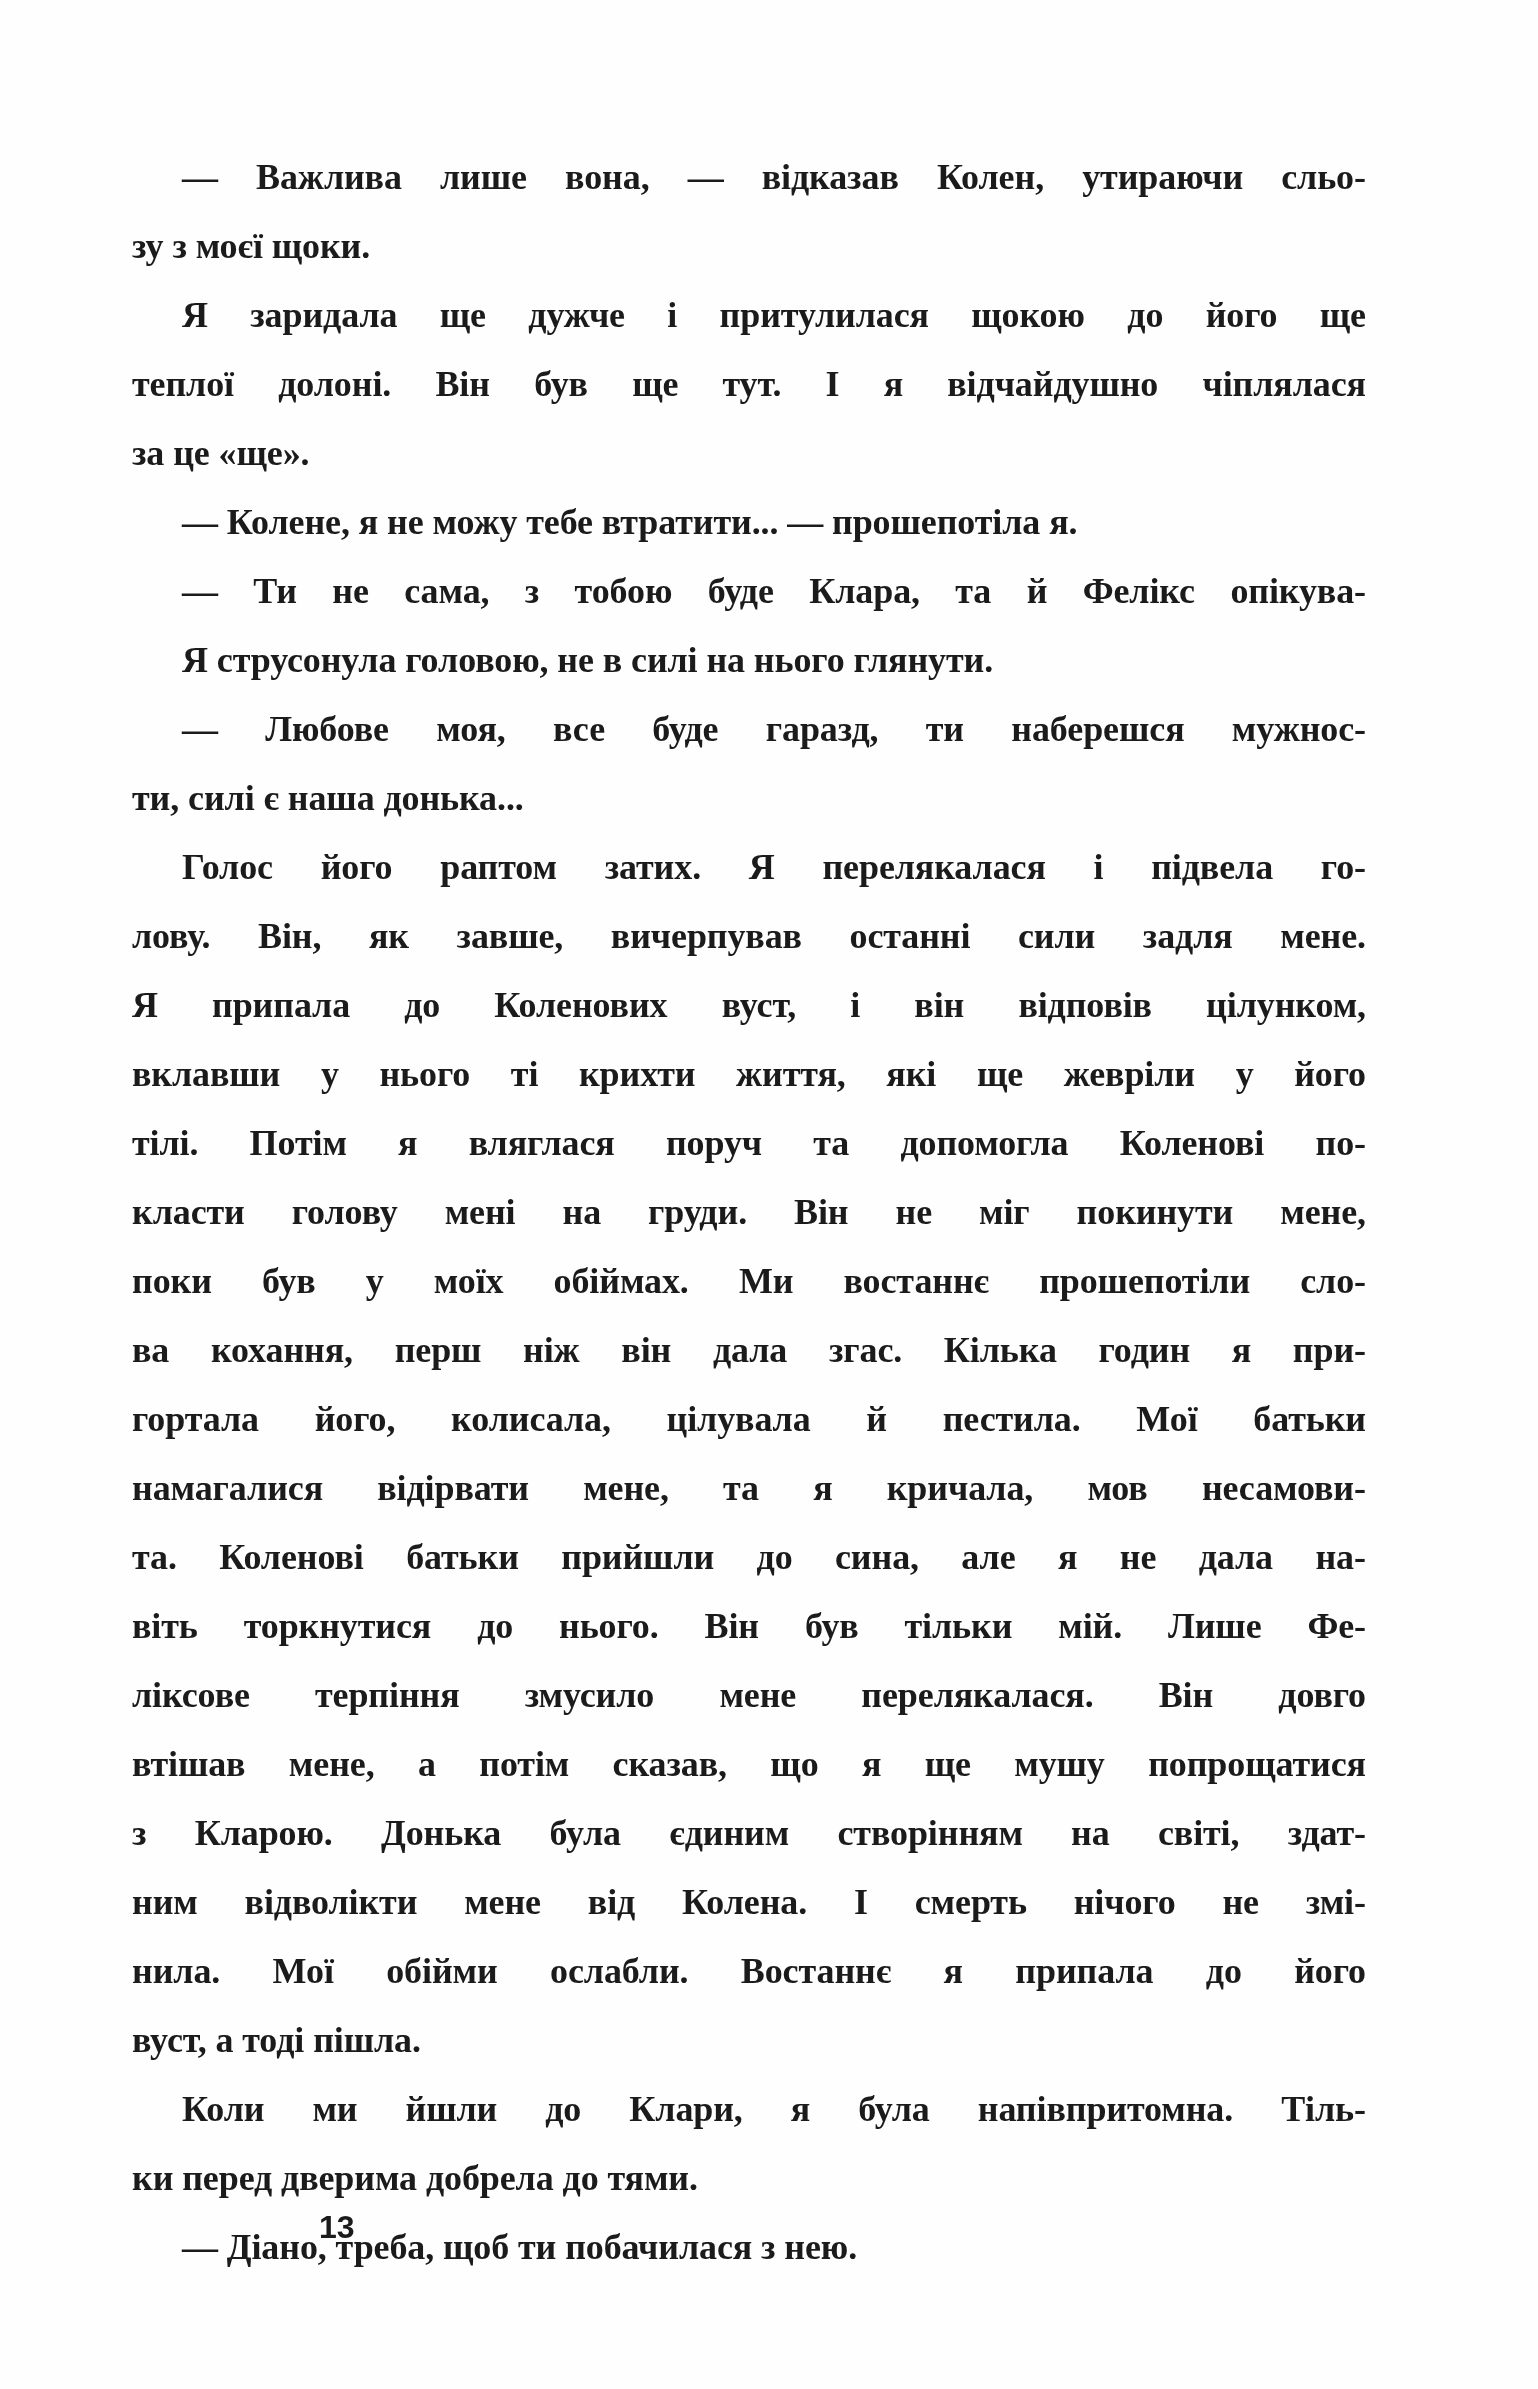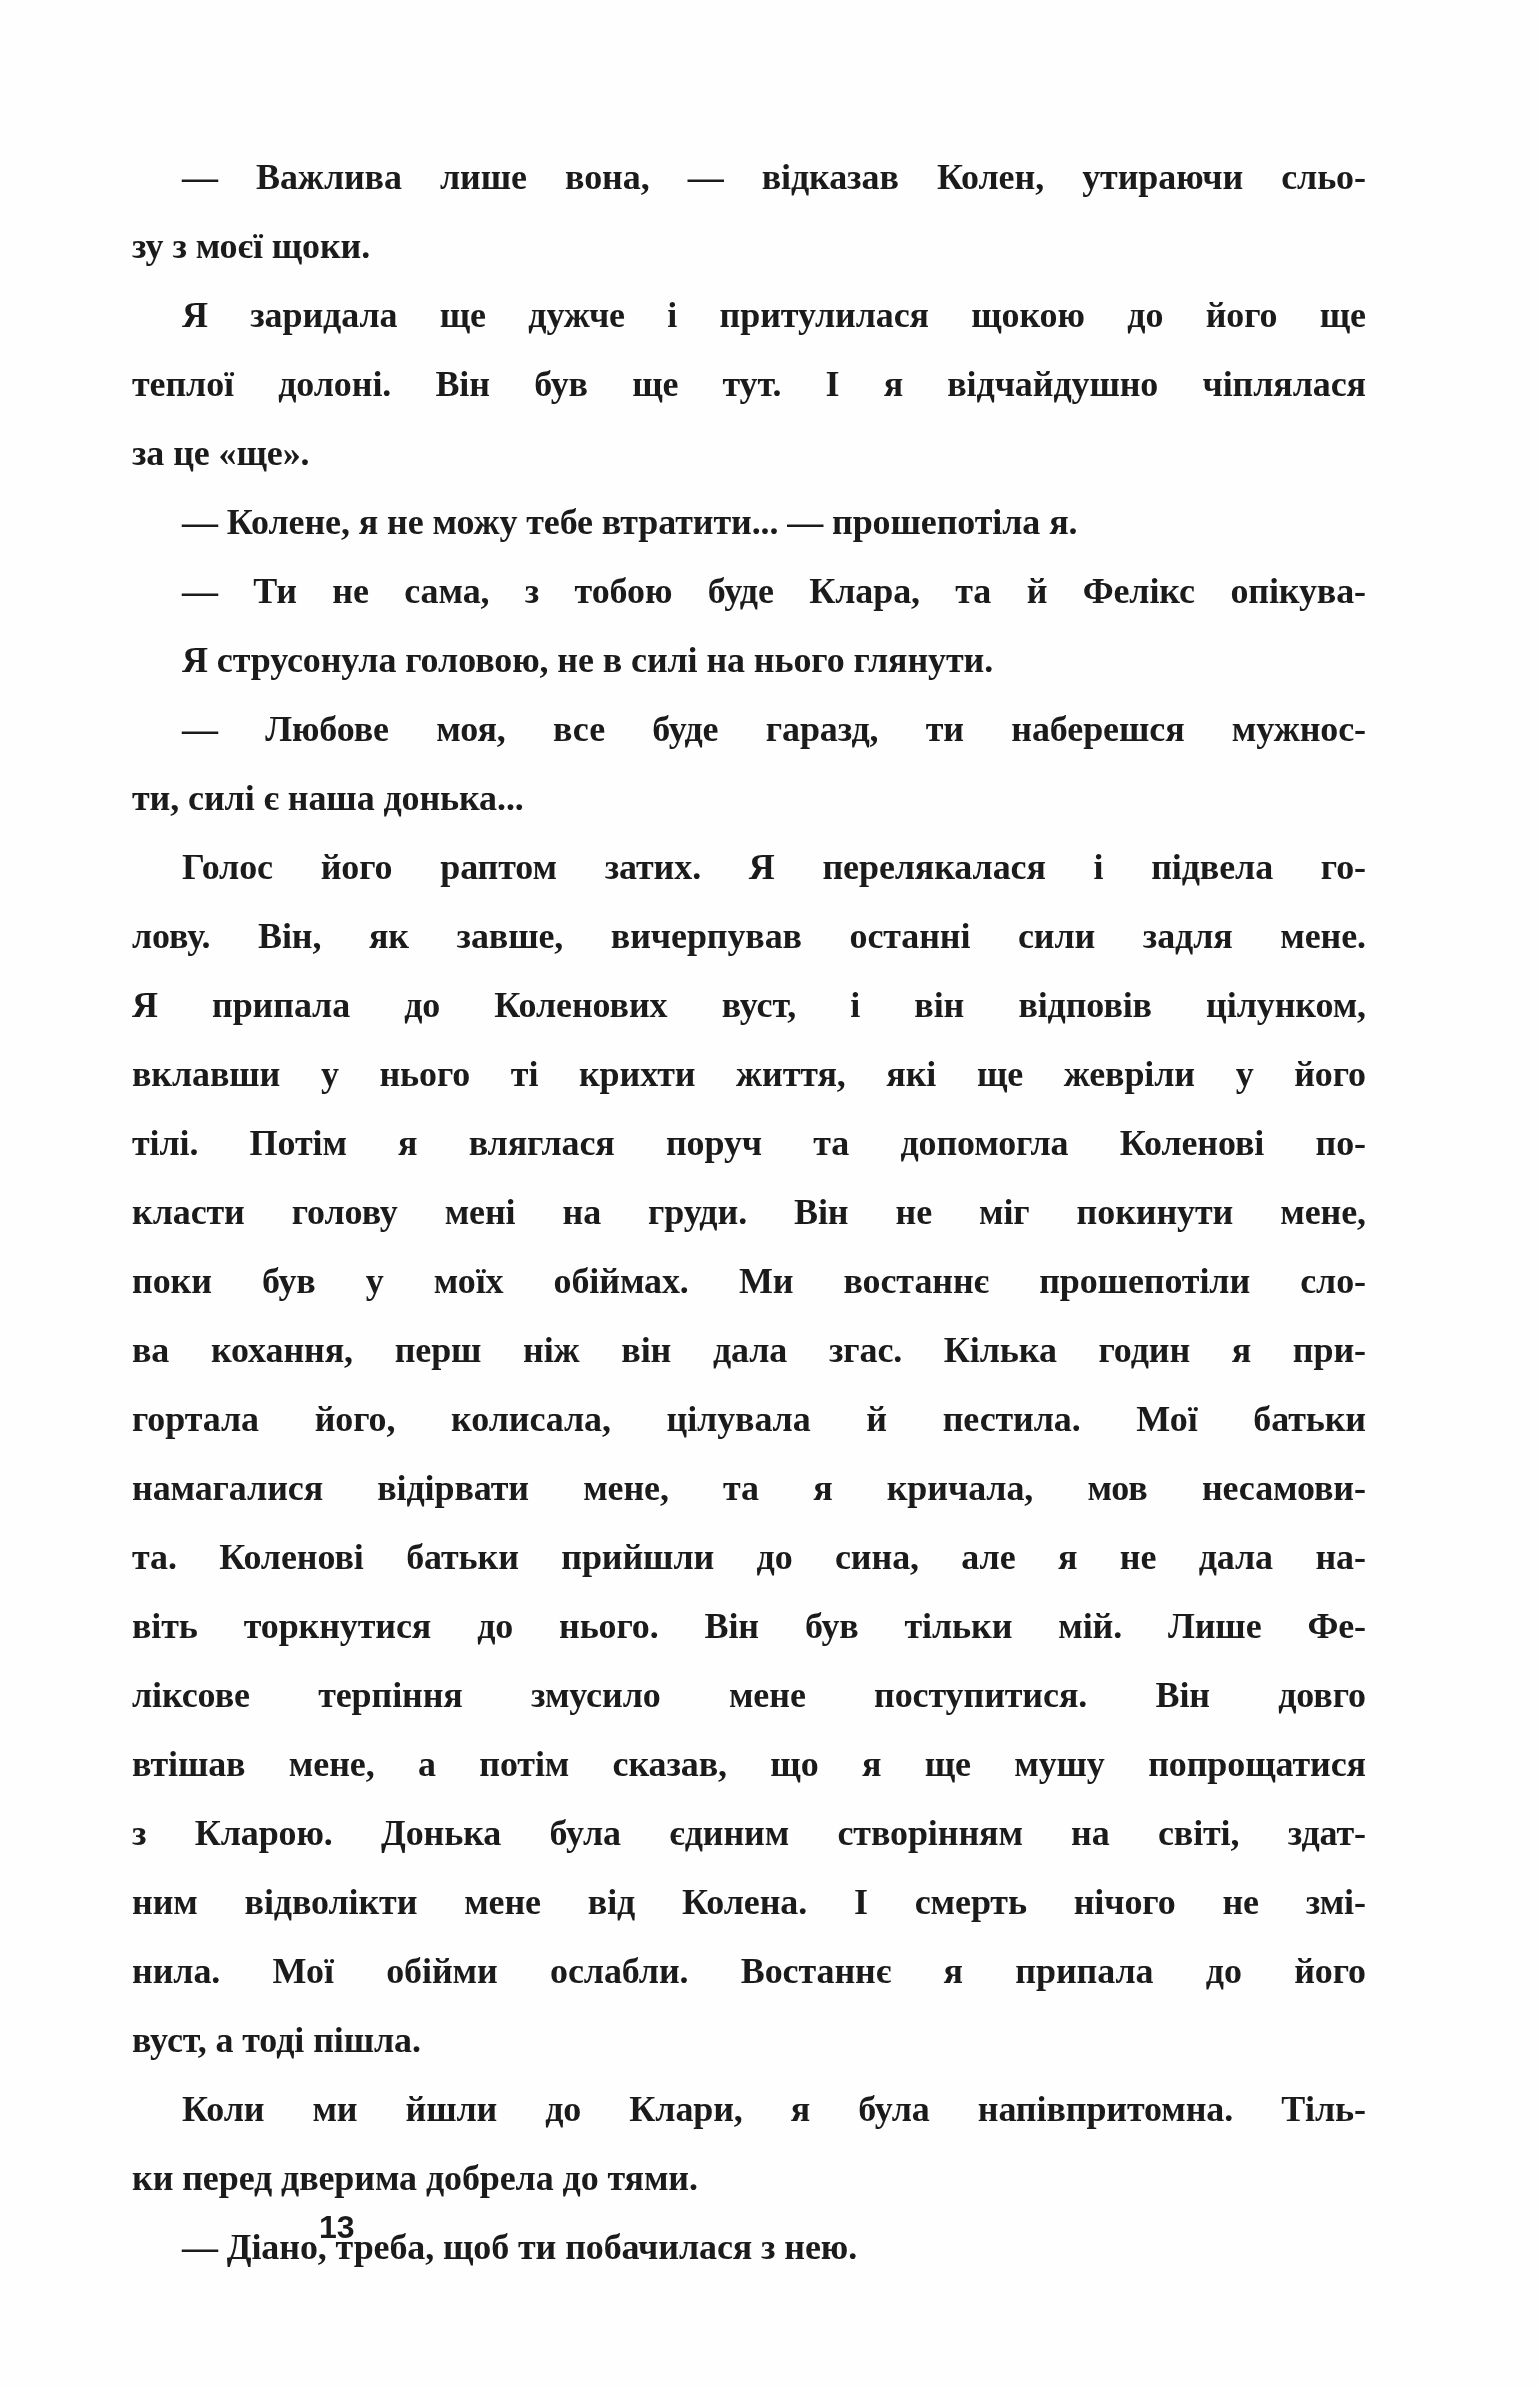--- a/index.html
+++ b/index.html
@@ -295,21 +295,21 @@
           <span>тільки</span>
           <span>мій.</span>
           <span>Лише</span>
           <span>Фе-</span>
         </div>
         <div class="line just">
           <span>ліксове</span>
           <span>терпіння</span>
           <span>змусило</span>
           <span>мене</span>
-          <span>поступитися.</span>
+          <span>перелякалася.</span>
           <span>Він</span>
           <span>довго</span>
         </div>
         <div class="line just">
           <span>втішав</span>
           <span>мене,</span>
           <span>а</span>
           <span>потім</span>
           <span>сказав,</span>
           <span>що</span>

